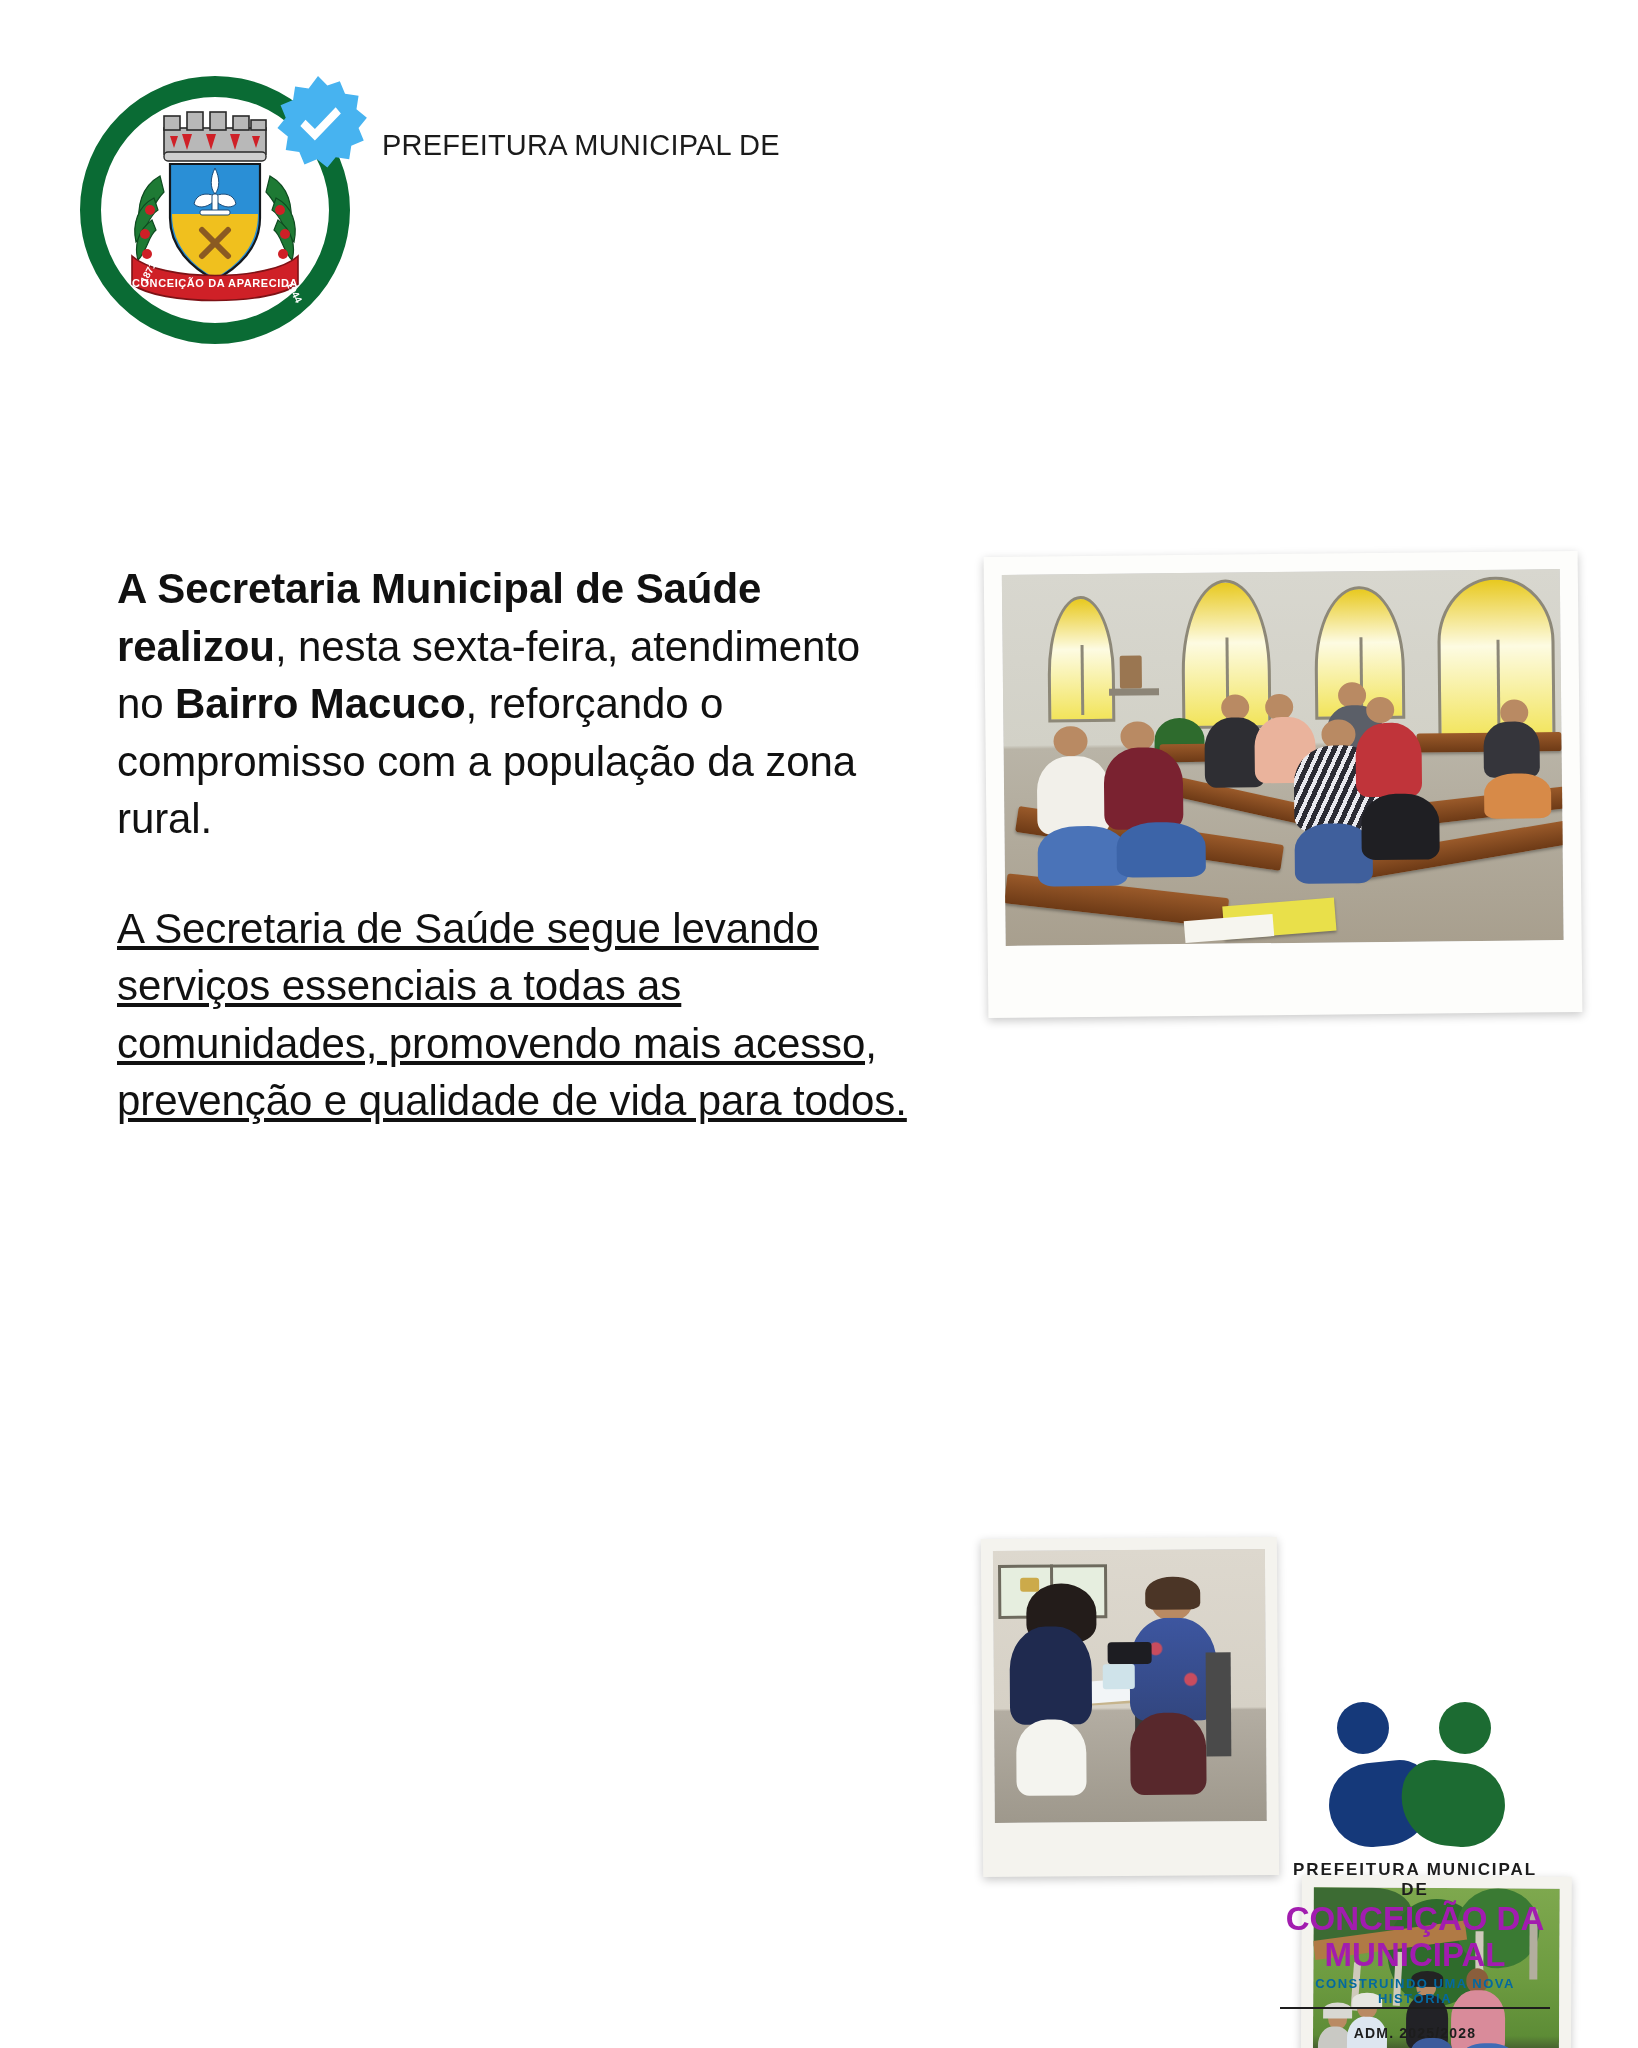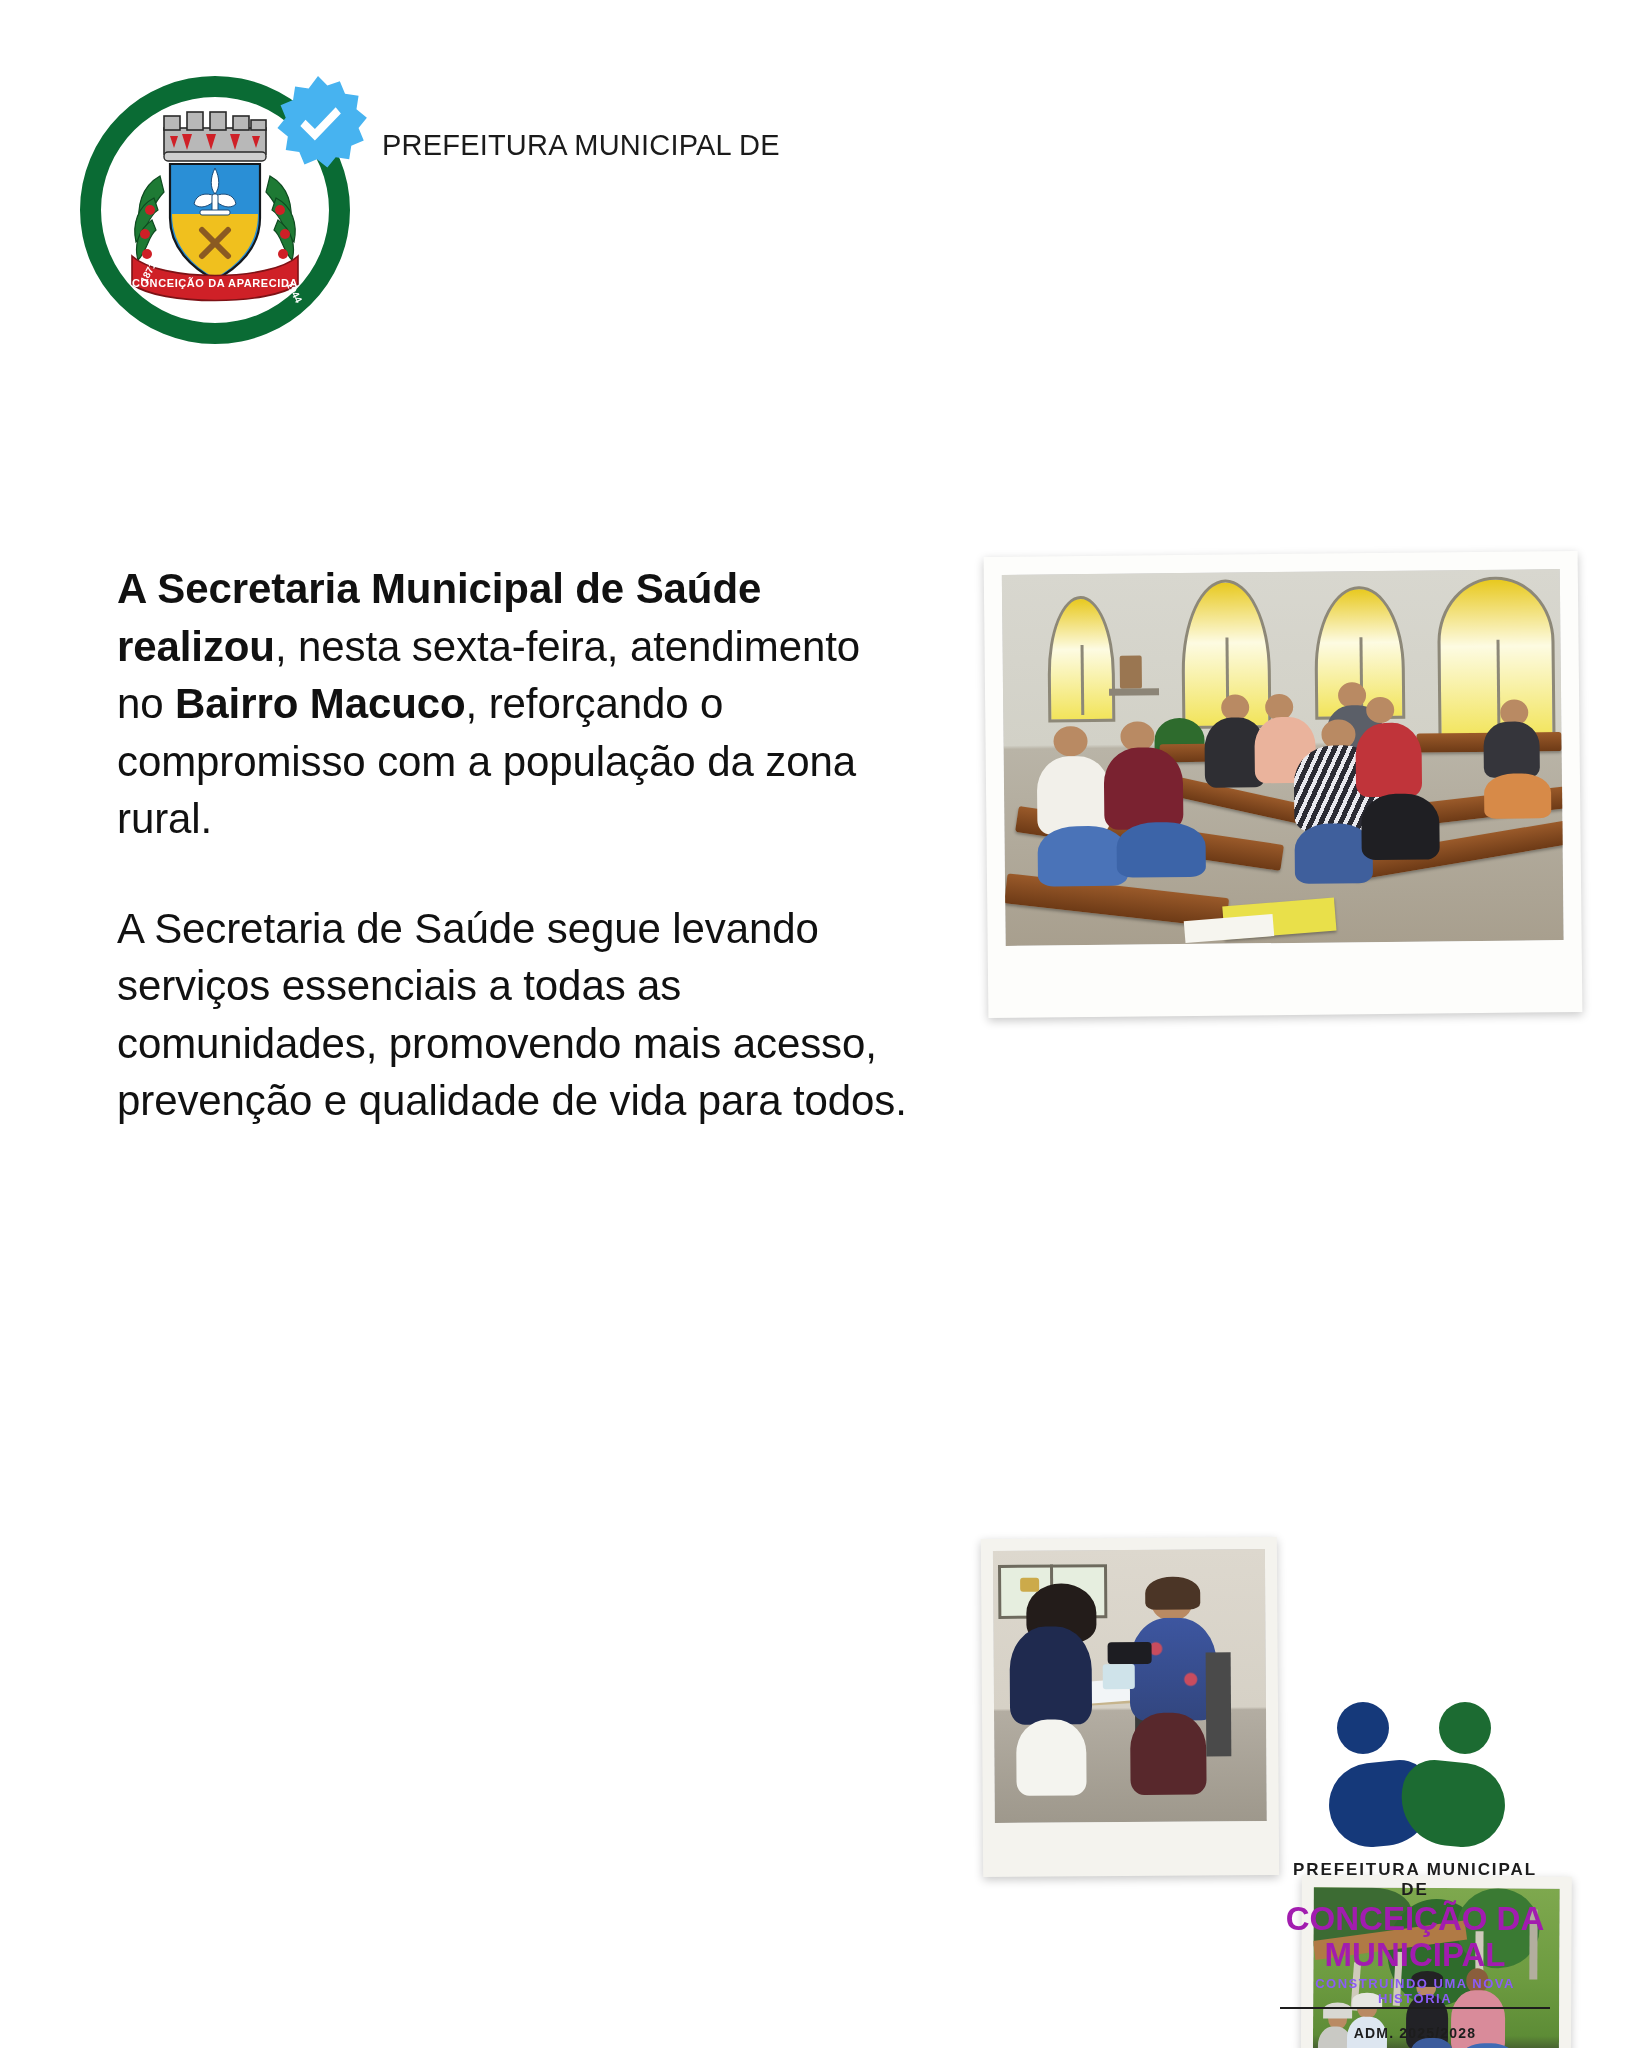--- a/index.html
+++ b/index.html
@@ -84,21 +84,21 @@
     width: 800px;
   }
   .para {
     font-size: 42px;
     line-height: 1.37;
     color: #111111;
     font-weight: 400;
     margin-bottom: 52px;
     letter-spacing: -0.1px;
   }
-  .para:last-child { margin-bottom: 6px; }
+  .para:last-child { margin-bottom: 6px; text-decoration: underline; }
   .para b { font-weight: 700; }
 
   
   .photo-col { position: absolute; }
   .polaroid {
     background: #fdfdfb;
     box-shadow: 0 3px 10px rgba(0,0,0,0.22);
     position: relative;
   }
   .polaroid .shot {
@@ -192,21 +192,21 @@
   .mark .arc-l {
     position: absolute; left: 14px; top: 62px; width: 104px; height: 84px;
     background: #15397a; border-radius: 52px 40px 60px 52px; transform: rotate(-6deg);
   }
   .mark .arc-r {
     position: absolute; left: 86px; top: 62px; width: 104px; height: 84px;
     background: #1c6b32; border-radius: 40px 52px 52px 60px; transform: rotate(6deg);
   }
   .f-line1 { font-size: 17px; font-weight: 700; letter-spacing: 1.9px; color: #1d1d1d; }
   .f-line2 { font-size: 33px; font-weight: 700; letter-spacing: 0px; color: #a21caf; line-height: 1.02; margin-top: 2px; }
-  .f-line3 { font-size: 13px; font-weight: 700; letter-spacing: 1.5px; color: #8b5cf6; border-bottom: 2px solid #1d1d1d; display: inline-block; padding-bottom: 1px; margin-top: 5px; }
+  .f-line3 { font-size: 13px; font-weight: 700; letter-spacing: 1.5px; color: #0369a1; border-bottom: 2px solid #1d1d1d; display: inline-block; padding-bottom: 1px; margin-top: 5px; }
   .f-line4 { font-size: 14px; font-weight: 700; letter-spacing: 1.2px; color: #1d1d1d; margin-top: 16px; }
 </style>
 </head>
 <body>
 
 <div class="page">
 
   <div class="header">
 
     <div class="crest-wrap">

